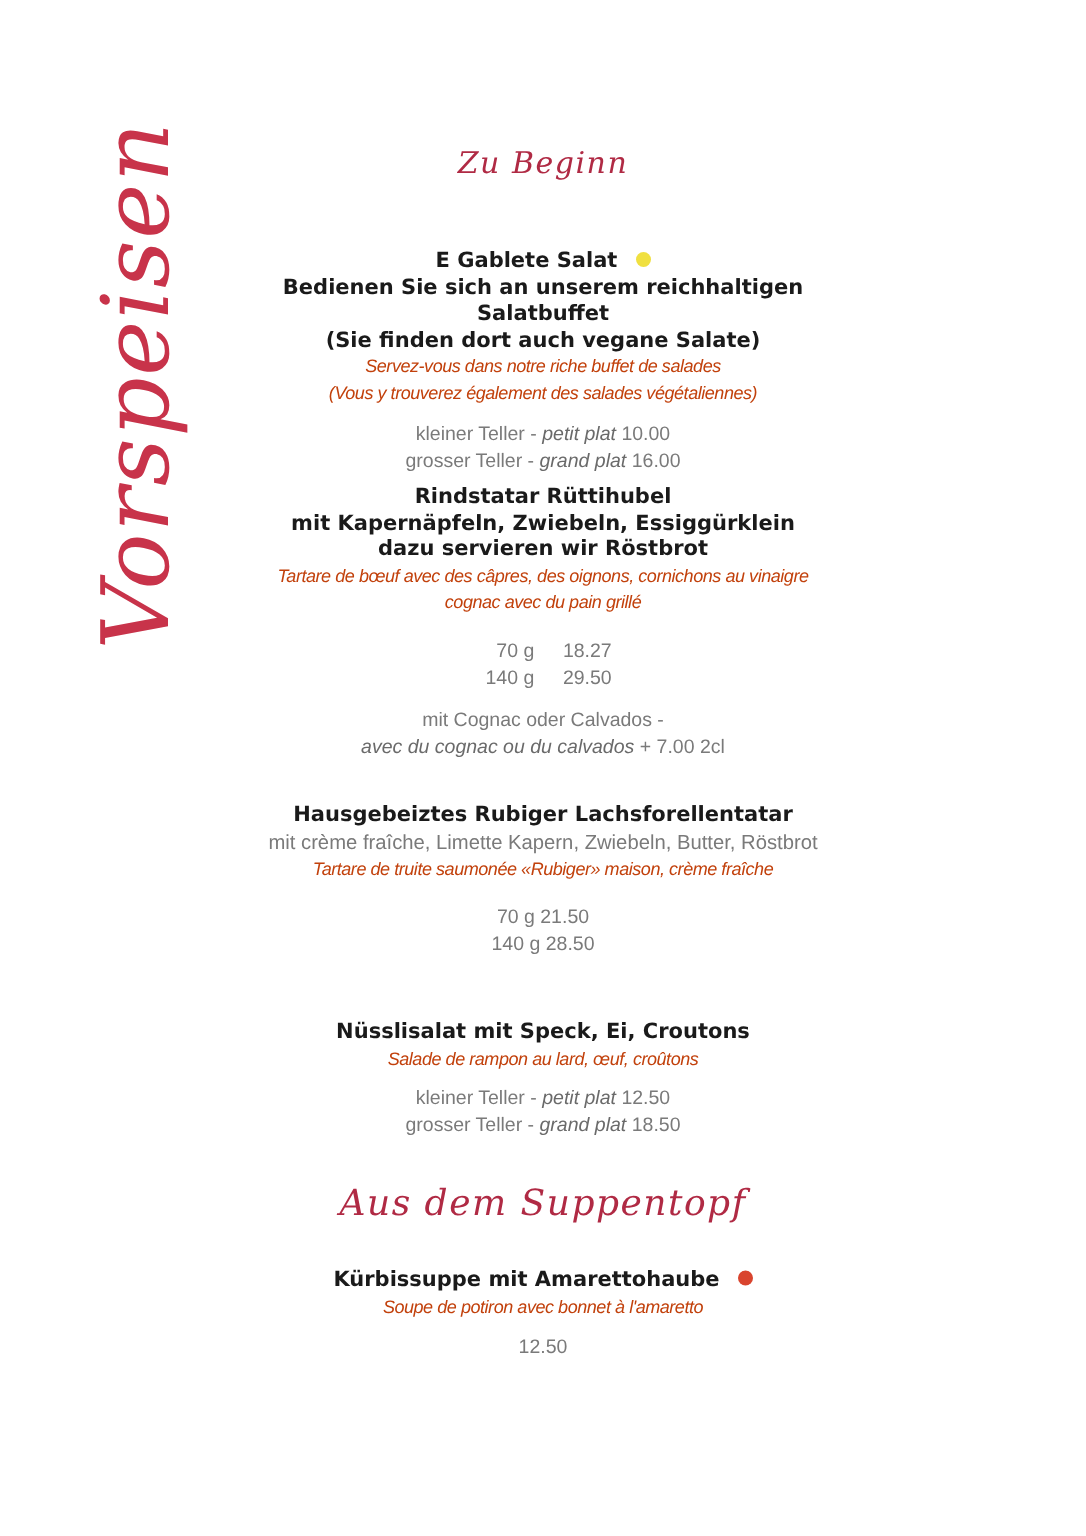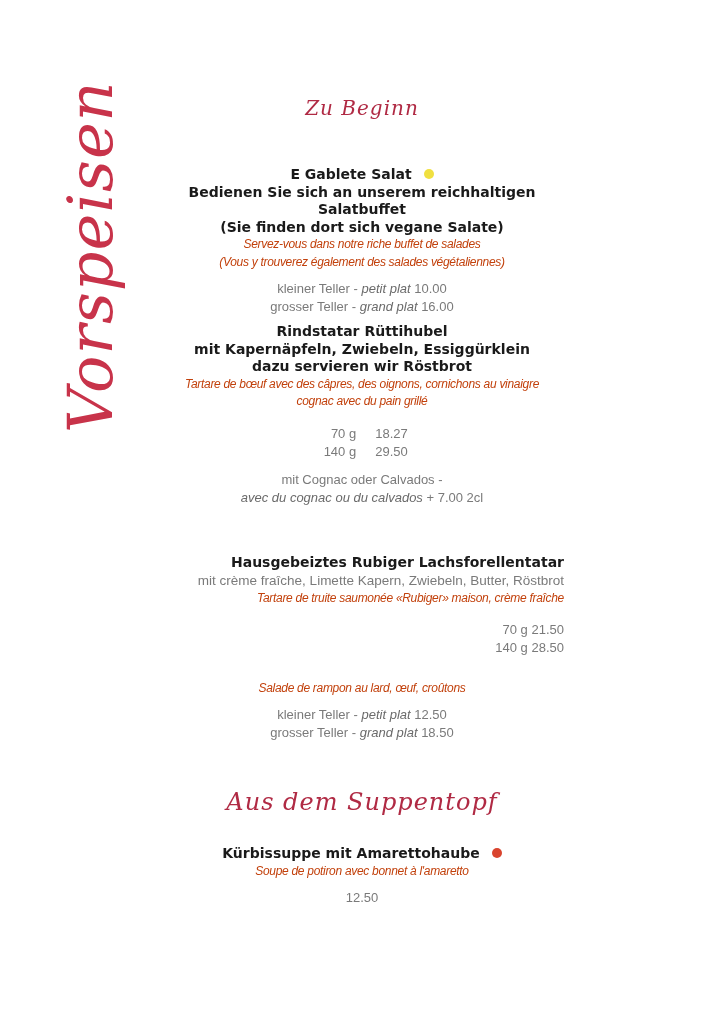--- a/index.html
+++ b/index.html
@@ -57,21 +57,21 @@
 
 <div class="content">
 
   <div class="section-title" style="top:96px;">Zu Beginn</div>
 
   <div class="item" style="top:166px;">
     <div class="de-bold">
       <span>E Gablete Salat</span><span class="dot" style="background:#f0e040;"></span>
     </div>
     <div class="de-bold">Bedienen Sie sich an unserem reichhaltigen Salatbuffet</div>
-    <div class="de-bold">(Sie finden dort sich vegane Salate)</div>
+    <div class="de-bold">(Sie finden dort auch vegane Salate)</div>
     <div class="fr">Servez-vous dans notre riche buffet de salades</div>
     <div class="fr">(Vous y trouverez également des salades végétaliennes)</div>
     <div class="price-block">
       <div class="light">
         <span>kleiner Teller -</span>
         <i>petit plat</i>
         <span>10.00</span>
       </div>
       <div class="light">
         <span>grosser Teller -</span>
@@ -99,31 +99,32 @@
     </div>
     <div style="margin-top:10px;">
       <div class="light">mit Cognac oder Calvados  -</div>
       <div class="light">
         <i>avec du cognac ou du calvados</i>
         <span>+ 7.00 2cl</span>
       </div>
     </div>
   </div>
 
-  <div class="item" style="top:554px;text-align:right;">
+  <div class="item" style="top:535px;">
     <div class="de-bold">Hausgebeiztes Rubiger Lachsforellentatar</div>
     <div class="light" style="font-size:13.5px;">mit crème fraîche, Limette Kapern, Zwiebeln, Butter, Röstbrot</div>
     <div class="fr">Tartare de truite saumonée «Rubiger» maison, crème fraîche</div>
     <div class="price-block" style="margin-top:14px;">
       <div class="light">70 g 21.50</div>
       <div class="light">140 g 28.50</div>
     </div>
   </div>
 
   <div class="item" style="top:680px;">
+    <div class="de-bold">Nüsslisalat mit Speck, Ei, Croutons</div>
     <div class="fr">Salade de rampon au lard, œuf, croûtons</div>
     <div class="price-block" style="margin-top:8px;">
       <div class="light">
         <span>kleiner Teller -</span>
         <i>petit plat</i>
         <span>12.50</span>
       </div>
       <div class="light">
         <span>grosser Teller -</span>
         <i>grand plat</i>

